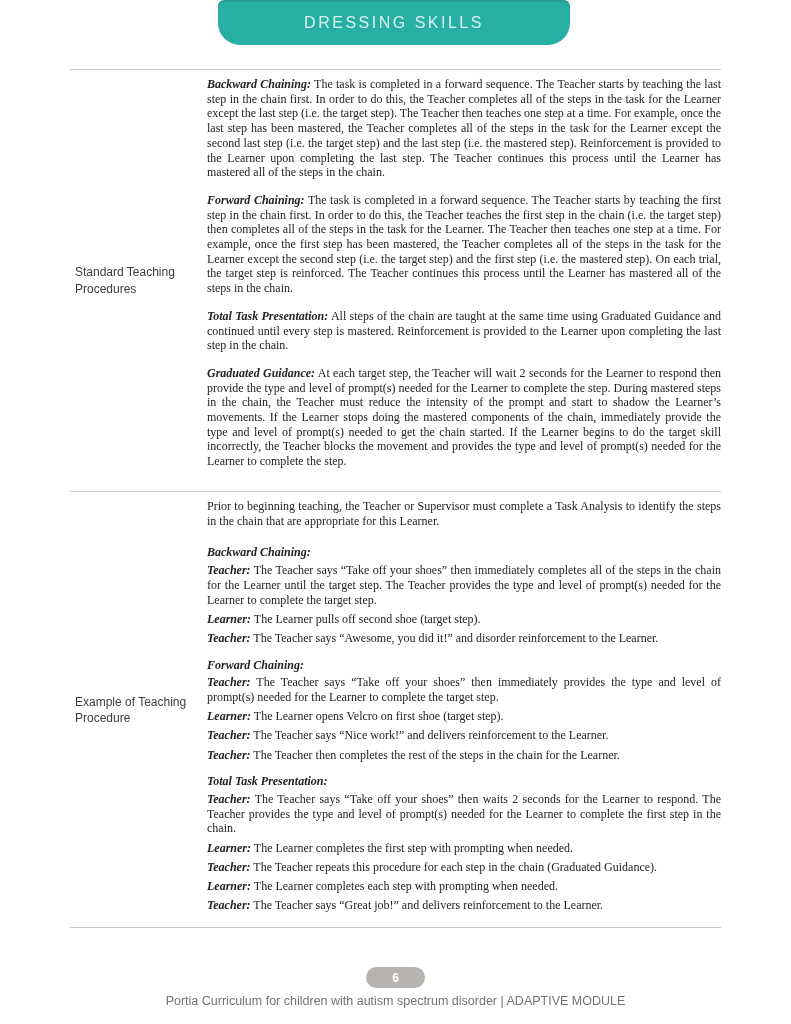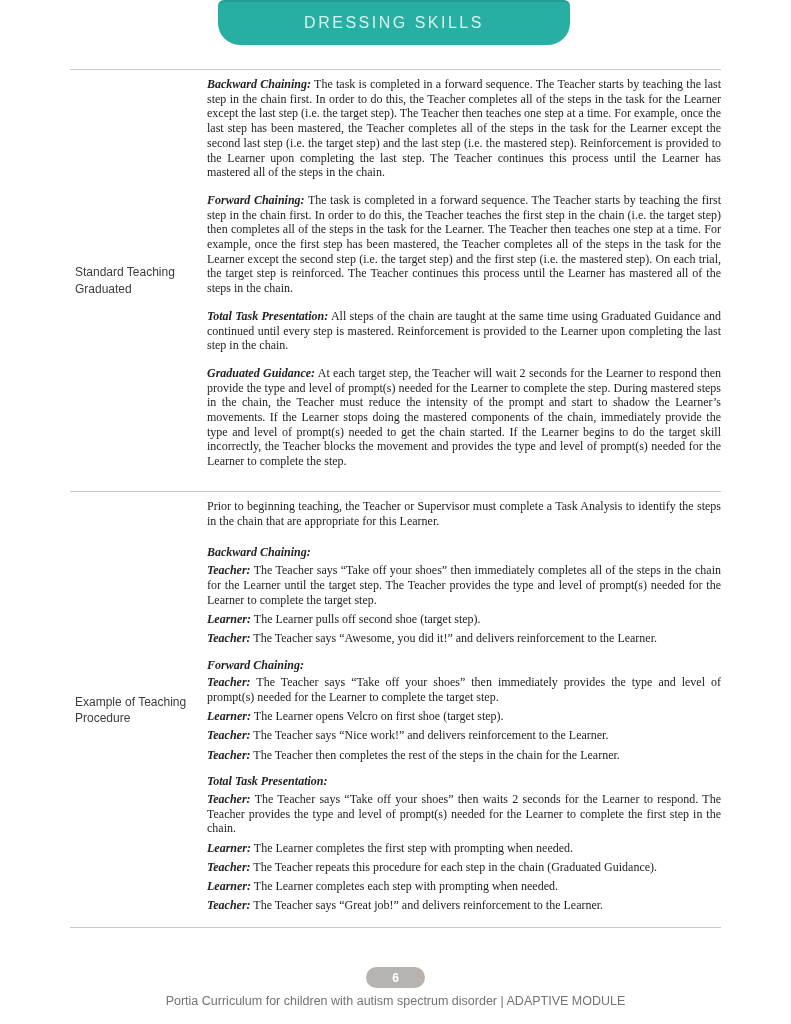--- a/index.html
+++ b/index.html
@@ -84,21 +84,21 @@
 <div class="page">
 
   <div class="banner">
     <span class="banner-title">DRESSING SKILLS</span>
   </div>
 
   <div class="ttable">
 
     <section class="trow trow-1">
       <div class="label-cell">
-        <div class="row-label">Standard Teaching Graduated</div>
+        <div class="row-label">Standard Teaching Procedures</div>
       </div>
       <div class="content-cell">
         <p class="para">
           <b class="lead">Backward Chaining:</b>
           <span>The task is completed in a forward sequence. The Teacher starts by teaching the last step in the chain first. In order to do this, the Teacher completes all of the steps in the task for the Learner except the last step (i.e. the target step). The Teacher then teaches one step at a time. For example, once the last step has been mastered, the Teacher completes all of the steps in the task for the Learner except the second last step (i.e. the target step) and the last step (i.e. the mastered step). Reinforcement is provided to the Learner upon completing the last step. The Teacher continues this process until the Learner has mastered all of the steps in the chain.</span>
         </p>
         <p class="para">
           <b class="lead">Forward Chaining:</b>
           <span>The task is completed in a forward sequence. The Teacher starts by teaching the first step in the chain first. In order to do this, the Teacher teaches the first step in the chain (i.e. the target step) then completes all of the steps in the task for the Learner. The Teacher then teaches one step at a time. For example, once the first step has been mastered, the Teacher completes all of the steps in the task for the Learner except the second step (i.e. the target step) and the first step (i.e. the mastered step). On each trial, the target step is reinforced. The Teacher continues this process until the Learner has mastered all of the steps in the chain.</span>
         </p>
@@ -128,21 +128,21 @@
         <p class="speaker">
           <b class="lead">Teacher:</b>
           <span>The Teacher says “Take off your shoes” then immediately completes all of the steps in the chain for the Learner until the target step. The Teacher provides the type and level of prompt(s) needed for the Learner to complete the target step.</span>
         </p>
         <p class="speaker">
           <b class="lead">Learner:</b>
           <span>The Learner pulls off second shoe (target step).</span>
         </p>
         <p class="speaker">
           <b class="lead">Teacher:</b>
-          <span>The Teacher says “Awesome, you did it!” and delivers reinforcement to the Learner.</span>
+          <span>The Teacher says “Awesome, you did it!” and disorder reinforcement to the Learner.</span>
         </p>
 
         <p class="subhead">
           <b class="lead">Forward Chaining:</b>
         </p>
         <p class="speaker">
           <b class="lead">Teacher:</b>
           <span>The Teacher says “Take off your shoes” then immediately provides the type and level of prompt(s) needed for the Learner to complete the target step.</span>
         </p>
         <p class="speaker">

